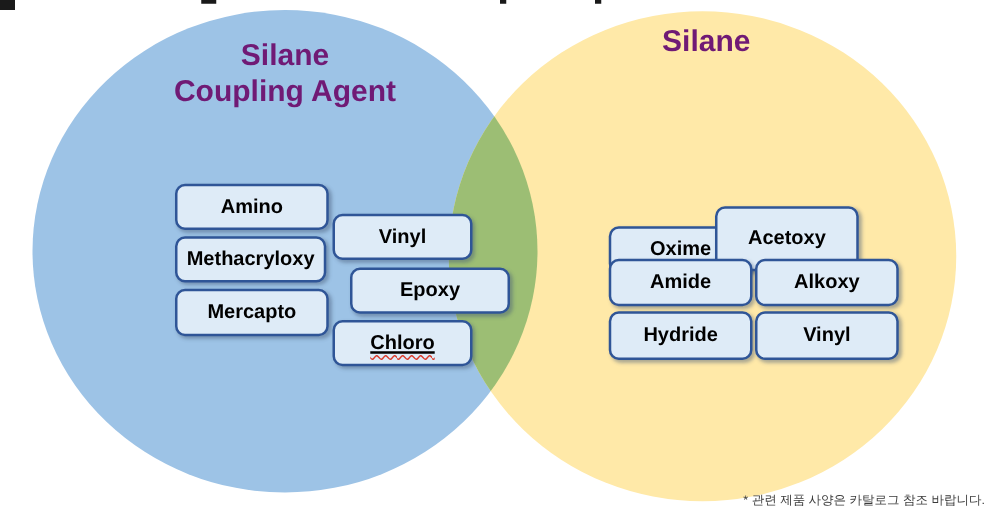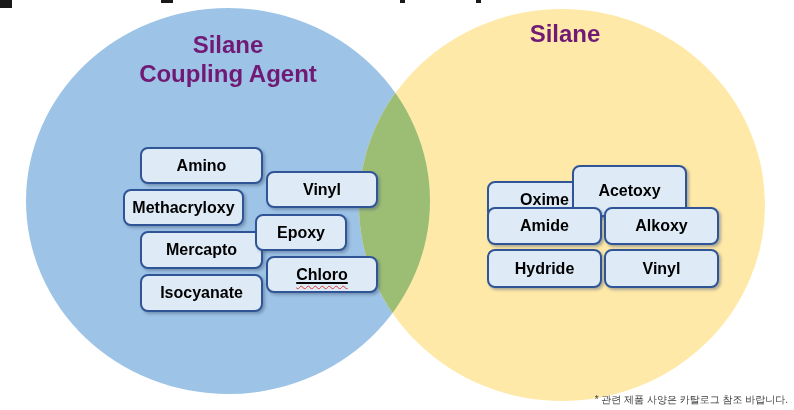--- a/index.html
+++ b/index.html
@@ -88,34 +88,31 @@
     <div>Coupling Agent</div>
   </div>
 
   <div class="circle-title" style="left:365px; top:19px; width:400px">
     <div>Silane</div>
   </div>
 
   <div class="tag" style="left:108px; top:147px; width:123px; height:37px">
     <span>Amino</span>
   </div>
-  <div class="tag" style="left:91px; top:189px; width:121px; height:37px">
+  <div class="tag" style="left:108px; top:189px; width:121px; height:37px">
     <span>Methacryloxy</span>
   </div>
   <div class="tag" style="left:108px; top:231px; width:123px; height:38px">
     <span>Mercapto</span>
   </div>
-  <div class="tag" style="left:108px; top:274px; width:123px; height:38px">
-    <span>Isocyanate</span>
-  </div>
 
   <div class="tag" style="left:234px; top:171px; width:112px; height:37px">
     <span>Vinyl</span>
   </div>
-  <div class="tag" style="left:223px; top:214px; width:92px; height:37px">
+  <div class="tag" style="left:248px; top:214px; width:128px; height:37px">
     <span>Epoxy</span>
   </div>
   <div class="tag" style="left:234px; top:256px; width:112px; height:37px">
     <span class="misspelled"><span class="underlined">Chloro</span></span>
   </div>
 
   <div class="tag" style="left:455px; top:181px; width:115px; height:38px">
     <span>Oxime</span>
   </div>
   <div class="tag" style="left:540px; top:165px; width:115px; height:52px">

